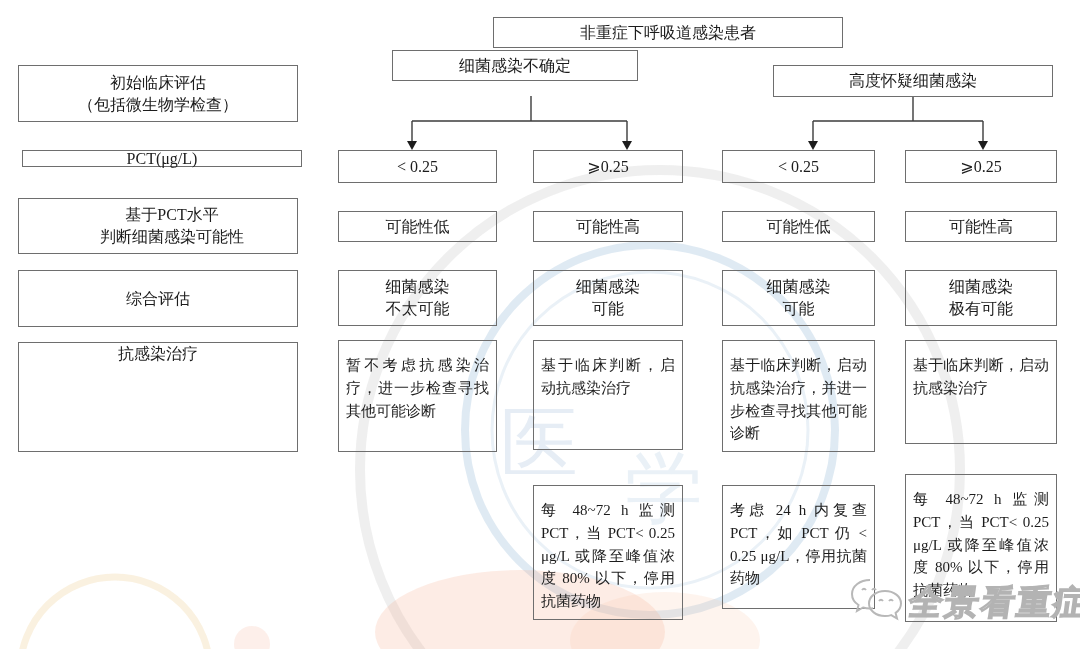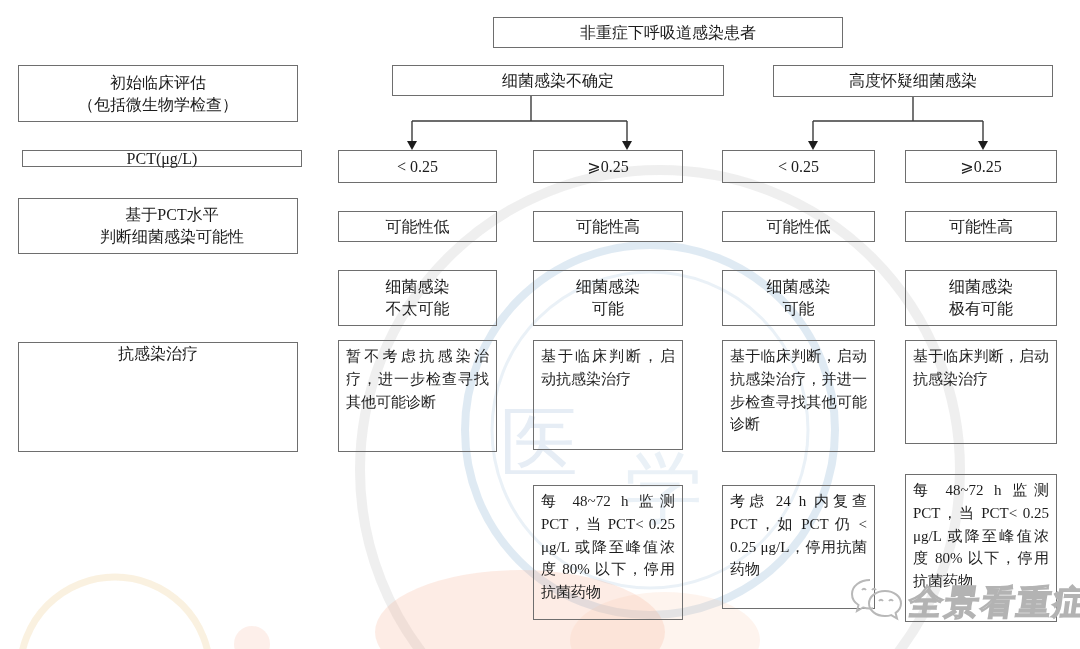--- a/index.html
+++ b/index.html
@@ -26,21 +26,21 @@
     z-index:2;
     color:#1c1c1c;
   }
   .box.top-align { align-items:flex-start; }
   .box.body-text {
     display:block;
     white-space:normal;
     text-align:justify;
     font-size:15px;
     line-height:1.52;
-    padding:4px 7px;
+    padding:13px 7px;
   }
   .box.body-text.left-align { text-align:left; }
   .caption {
     position:absolute; left:0; top:617px; width:1080px;
     text-align:center; font-size:17px; z-index:2; color:#141414;
   }
   .caption .fig-num { font-weight:bold; margin-right:16px; }
   .caption .fig-title { font-weight:bold; }
   .caption sup { font-size:11px; }
   .wm-badge {
@@ -83,28 +83,29 @@
     <g fill="#1c1c1c" stroke="none">
       <polygon points="407,141 417,141 412,150"></polygon>
       <polygon points="622,141 632,141 627,150"></polygon>
       <polygon points="808,141 818,141 813,150"></polygon>
       <polygon points="978,141 988,141 983,150"></polygon>
     </g>
   </svg>
 
   <div class="box" style="left:493px; top:17px; width:350px; height:31px;">非重症下呼吸道感染患者</div>
 
-  <div class="box" style="left:392px; top:65px; width:332px; height:31px;">细菌感染不确定</div>
+  <div class="box" style="left:392px; top:50px; width:246px; height:31px;">细菌感染不确定</div>
   <div class="box" style="left:773px; top:65px; width:280px; height:32px;">高度怀疑细菌感染</div>
 
   <div class="box" style="left:18px; top:65px; width:280px; height:57px;">初始临床评估
 （包括微生物学检查）</div>
   <div class="box" style="left:22px; top:150px; width:280px; height:17px;">PCT(μg/L)</div>
   <div class="box" style="left:18px; top:198px; width:280px; height:56px;padding-left:28px;">基于PCT水平
 判断细菌感染可能性</div>
+  <div class="box" style="left:18px; top:270px; width:280px; height:57px;">综合评估</div>
   <div class="box top-align" style="left:18px; top:342px; width:280px; height:110px;">抗感染治疗</div>
 
   <div class="box" style="left:338px; top:150px; width:159px; height:33px;">&lt; 0.25</div>
   <div class="box" style="left:533px; top:150px; width:150px; height:33px;">⩾0.25</div>
   <div class="box" style="left:722px; top:150px; width:153px; height:33px;">&lt; 0.25</div>
   <div class="box" style="left:905px; top:150px; width:152px; height:33px;">⩾0.25</div>
 
   <div class="box" style="left:338px; top:211px; width:159px; height:31px;">可能性低</div>
   <div class="box" style="left:533px; top:211px; width:150px; height:31px;">可能性高</div>
   <div class="box" style="left:722px; top:211px; width:153px; height:31px;">可能性低</div>

